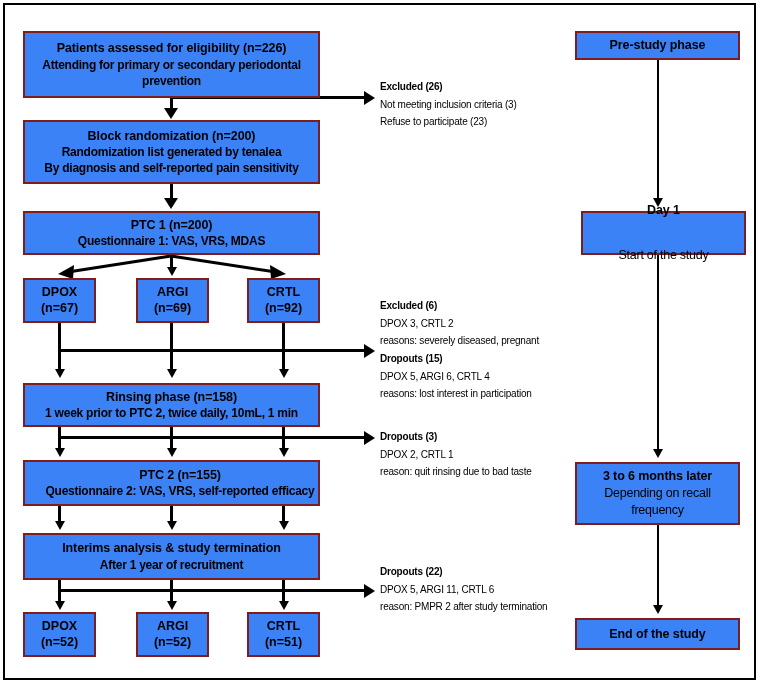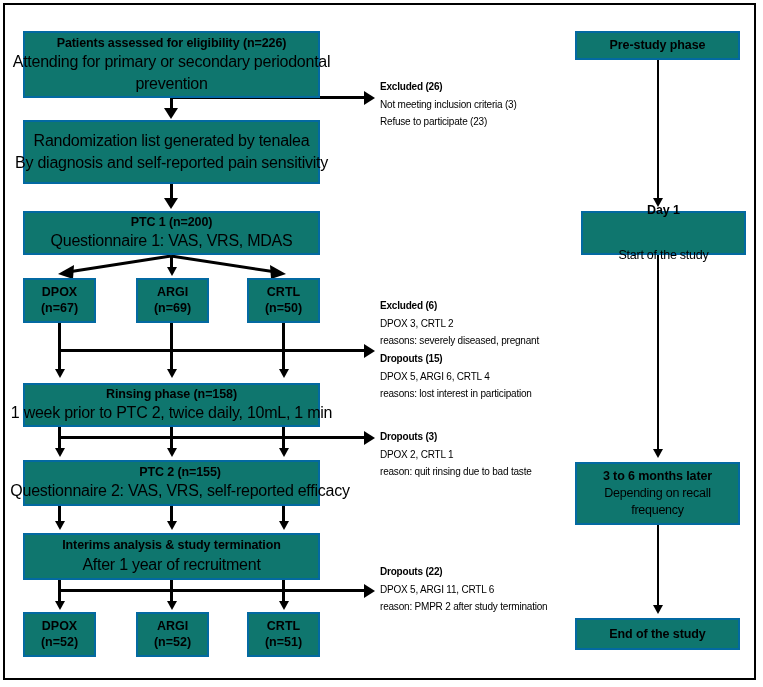--- a/index.html
+++ b/index.html
@@ -26,40 +26,40 @@
     top: 3px;
     width: 753px;
     height: 677px;
     border: 2px solid #000000;
     box-sizing: border-box;
   }
   
   .box {
     position: absolute;
     box-sizing: border-box;
-    border: 2px solid #0369a1;
-    background: #0f766e;
+    border: 2px solid #7f1d1d;
+    background: #3b82f6;
     display: flex;
     flex-direction: column;
     align-items: center;
     justify-content: center;
     text-align: center;
     color: #000000;
     z-index: 5;
   }
   .box .ttl {
     font-weight: bold;
     font-size: 12.5px;
     line-height: 1.32;
     letter-spacing: -0.1px;
     white-space: nowrap;
   }
   .box .sub {
-    font-weight: normal;
-    font-size: 16px;
+    font-weight: bold;
+    font-size: 12px;
     line-height: 1.35;
     letter-spacing: -0.25px;
     white-space: nowrap;
   }
   .box.small .ttl,
   .box.small .sub {
     font-weight: bold;
     font-size: 12.5px;
     letter-spacing: 0px;
   }
@@ -147,40 +147,41 @@
 
   <div class="frame"></div>
 
   <div class="box" style="left:23px; top:31px; width:297px; height:67px;">
     <span class="ttl">Patients assessed for eligibility (n=226)</span>
     <span class="sub">Attending for primary or secondary periodontal</span>
     <span class="sub">prevention</span>
   </div>
 
   <div class="box" style="left:23px; top:120px; width:297px; height:64px;">
+    <span class="ttl">Block randomization (n=200)</span>
     <span class="sub">Randomization list generated by tenalea</span>
     <span class="sub">By diagnosis and self-reported pain sensitivity</span>
   </div>
 
   <div class="box" style="left:23px; top:211px; width:297px; height:44px;">
     <span class="ttl">PTC 1 (n=200)</span>
     <span class="sub">Questionnaire 1: VAS, VRS, MDAS</span>
   </div>
 
   <div class="box small" style="left:23px; top:278px; width:73px; height:45px;">
     <span class="ttl">DPOX</span>
     <span class="sub">(n=67)</span>
   </div>
   <div class="box small" style="left:136px; top:278px; width:73px; height:45px;">
     <span class="ttl">ARGI</span>
     <span class="sub">(n=69)</span>
   </div>
   <div class="box small" style="left:247px; top:278px; width:73px; height:45px;">
     <span class="ttl">CRTL</span>
-    <span class="sub">(n=50)</span>
+    <span class="sub">(n=92)</span>
   </div>
 
   <div class="box" style="left:23px; top:383px; width:297px; height:44px;">
     <span class="ttl">Rinsing phase (n=158)</span>
     <span class="sub">1 week prior to PTC 2, twice daily, 10mL, 1 min</span>
   </div>
 
   <div class="box" style="left:23px; top:460px; width:297px; height:46px;padding-left:17px;">
     <span class="ttl">PTC 2 (n=155)</span>
     <span class="sub">Questionnaire 2: VAS, VRS, self-reported efficacy</span>

